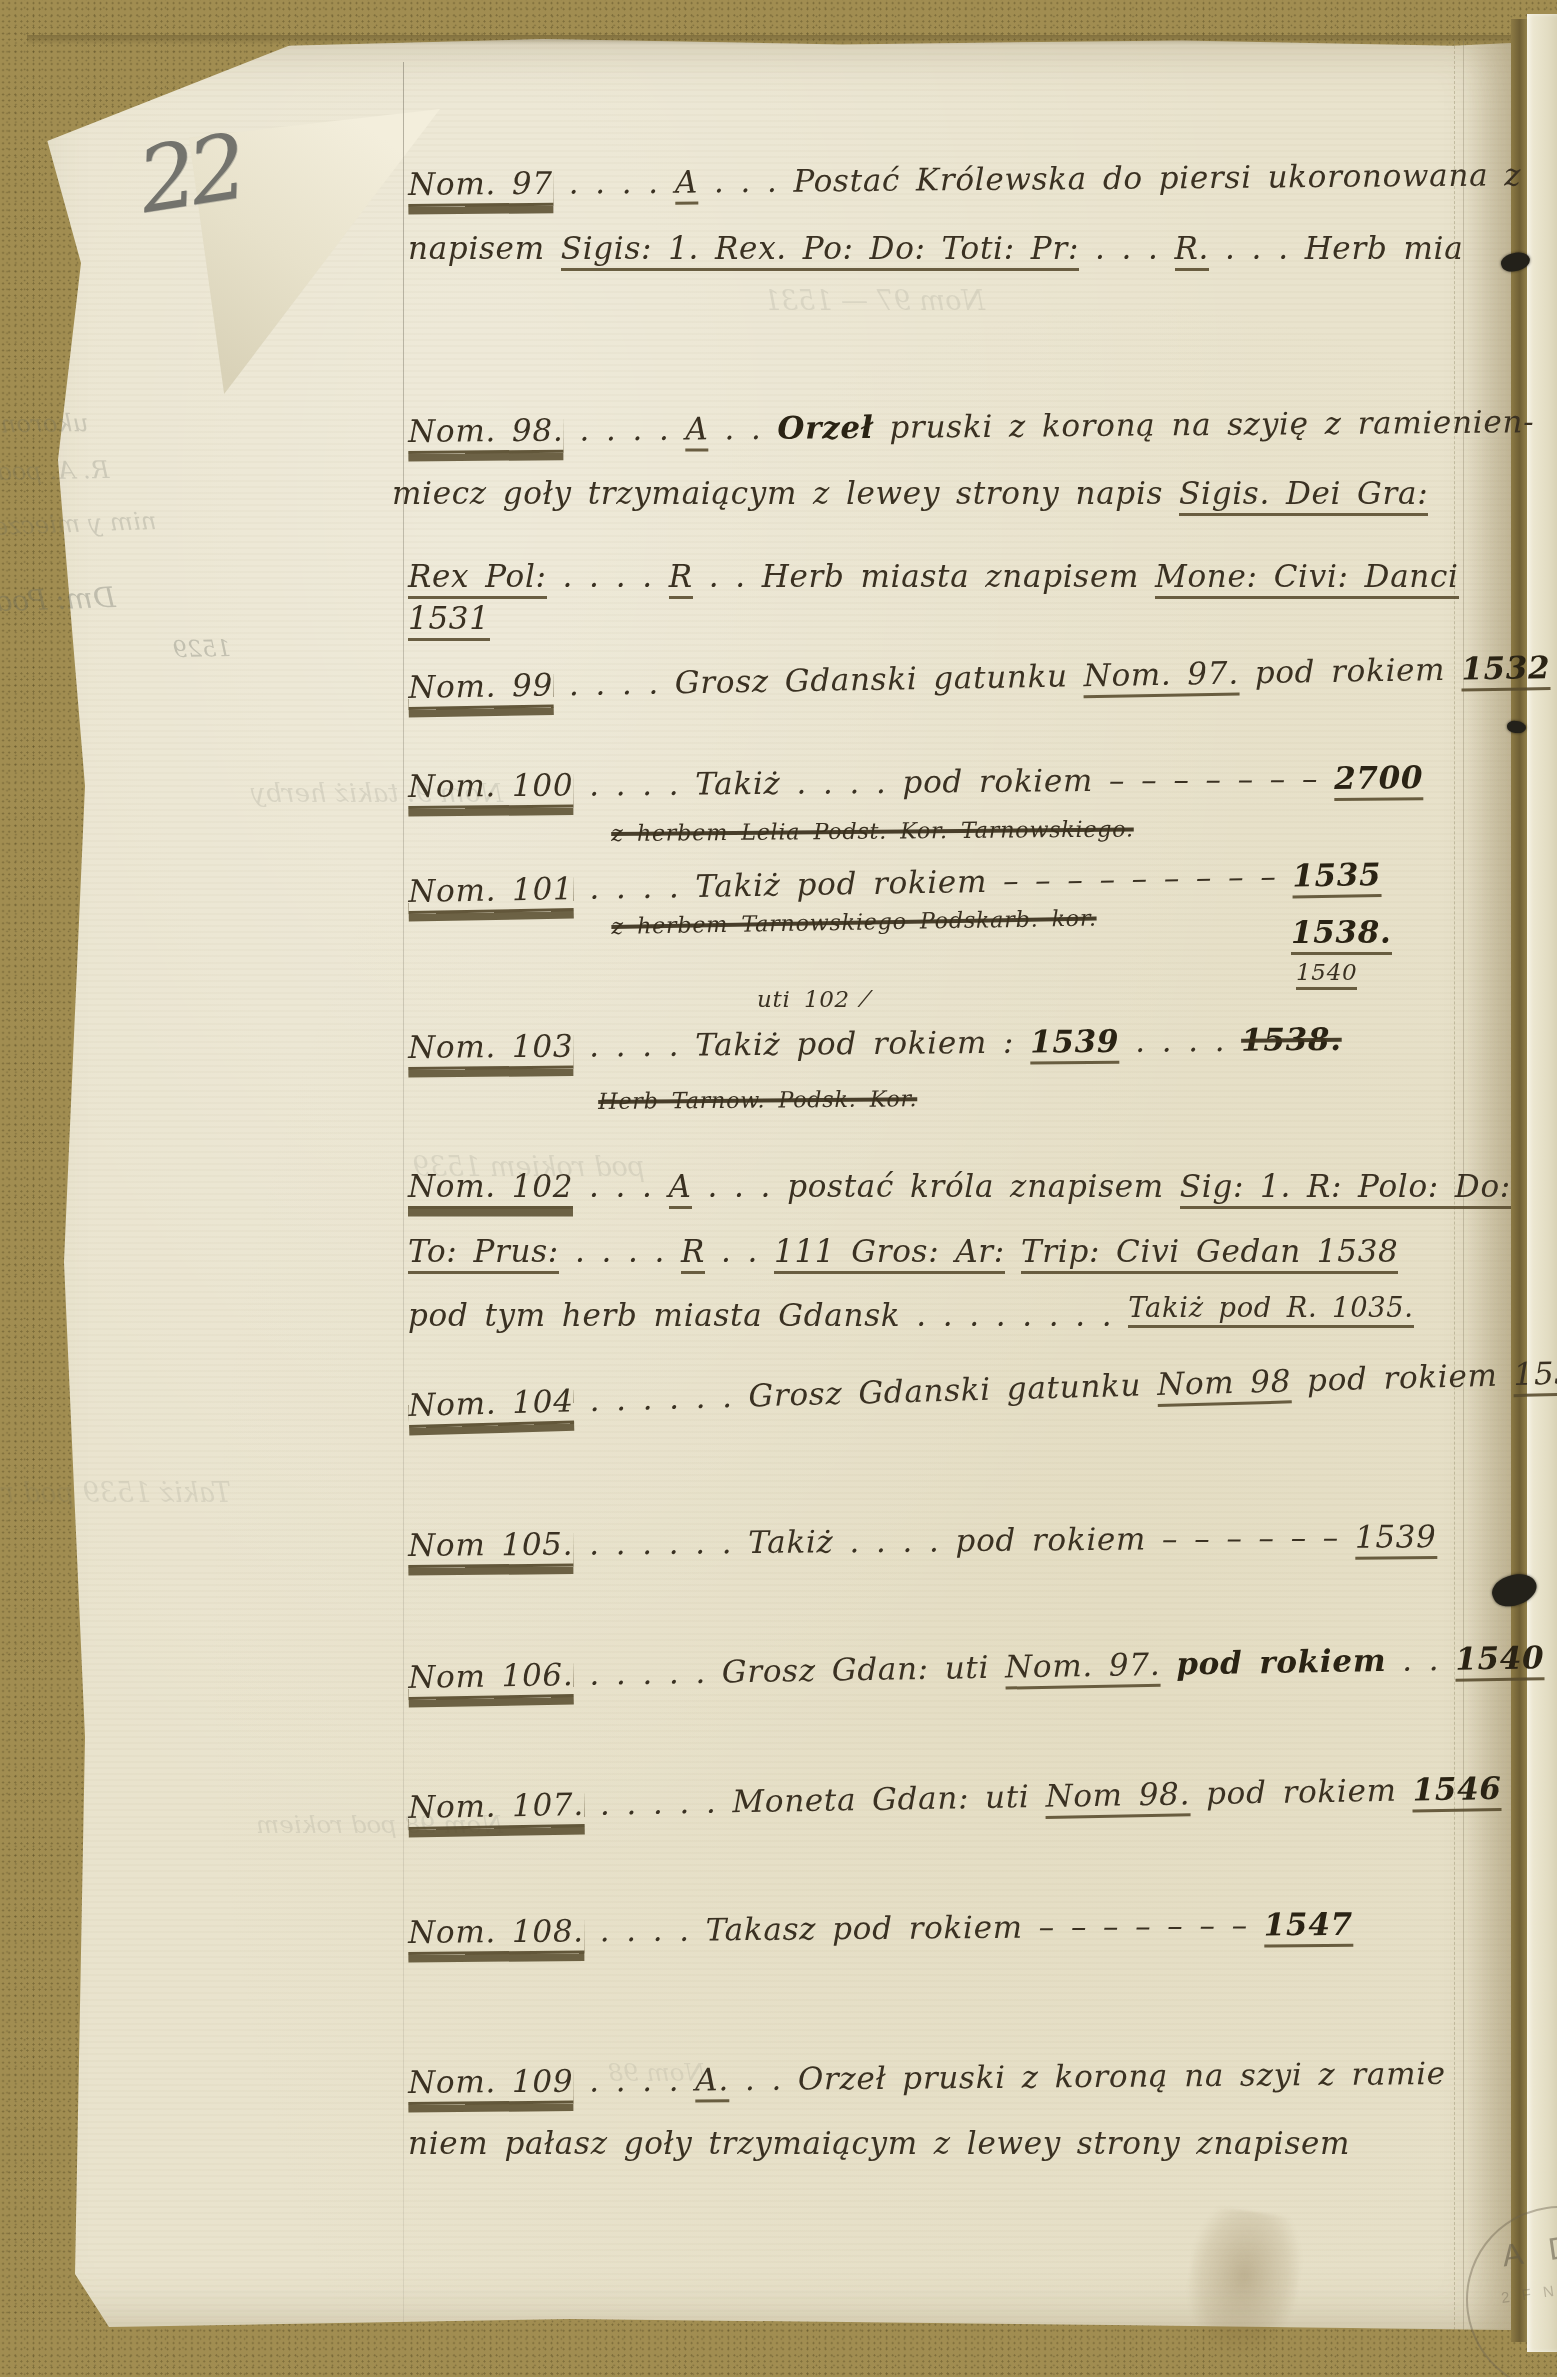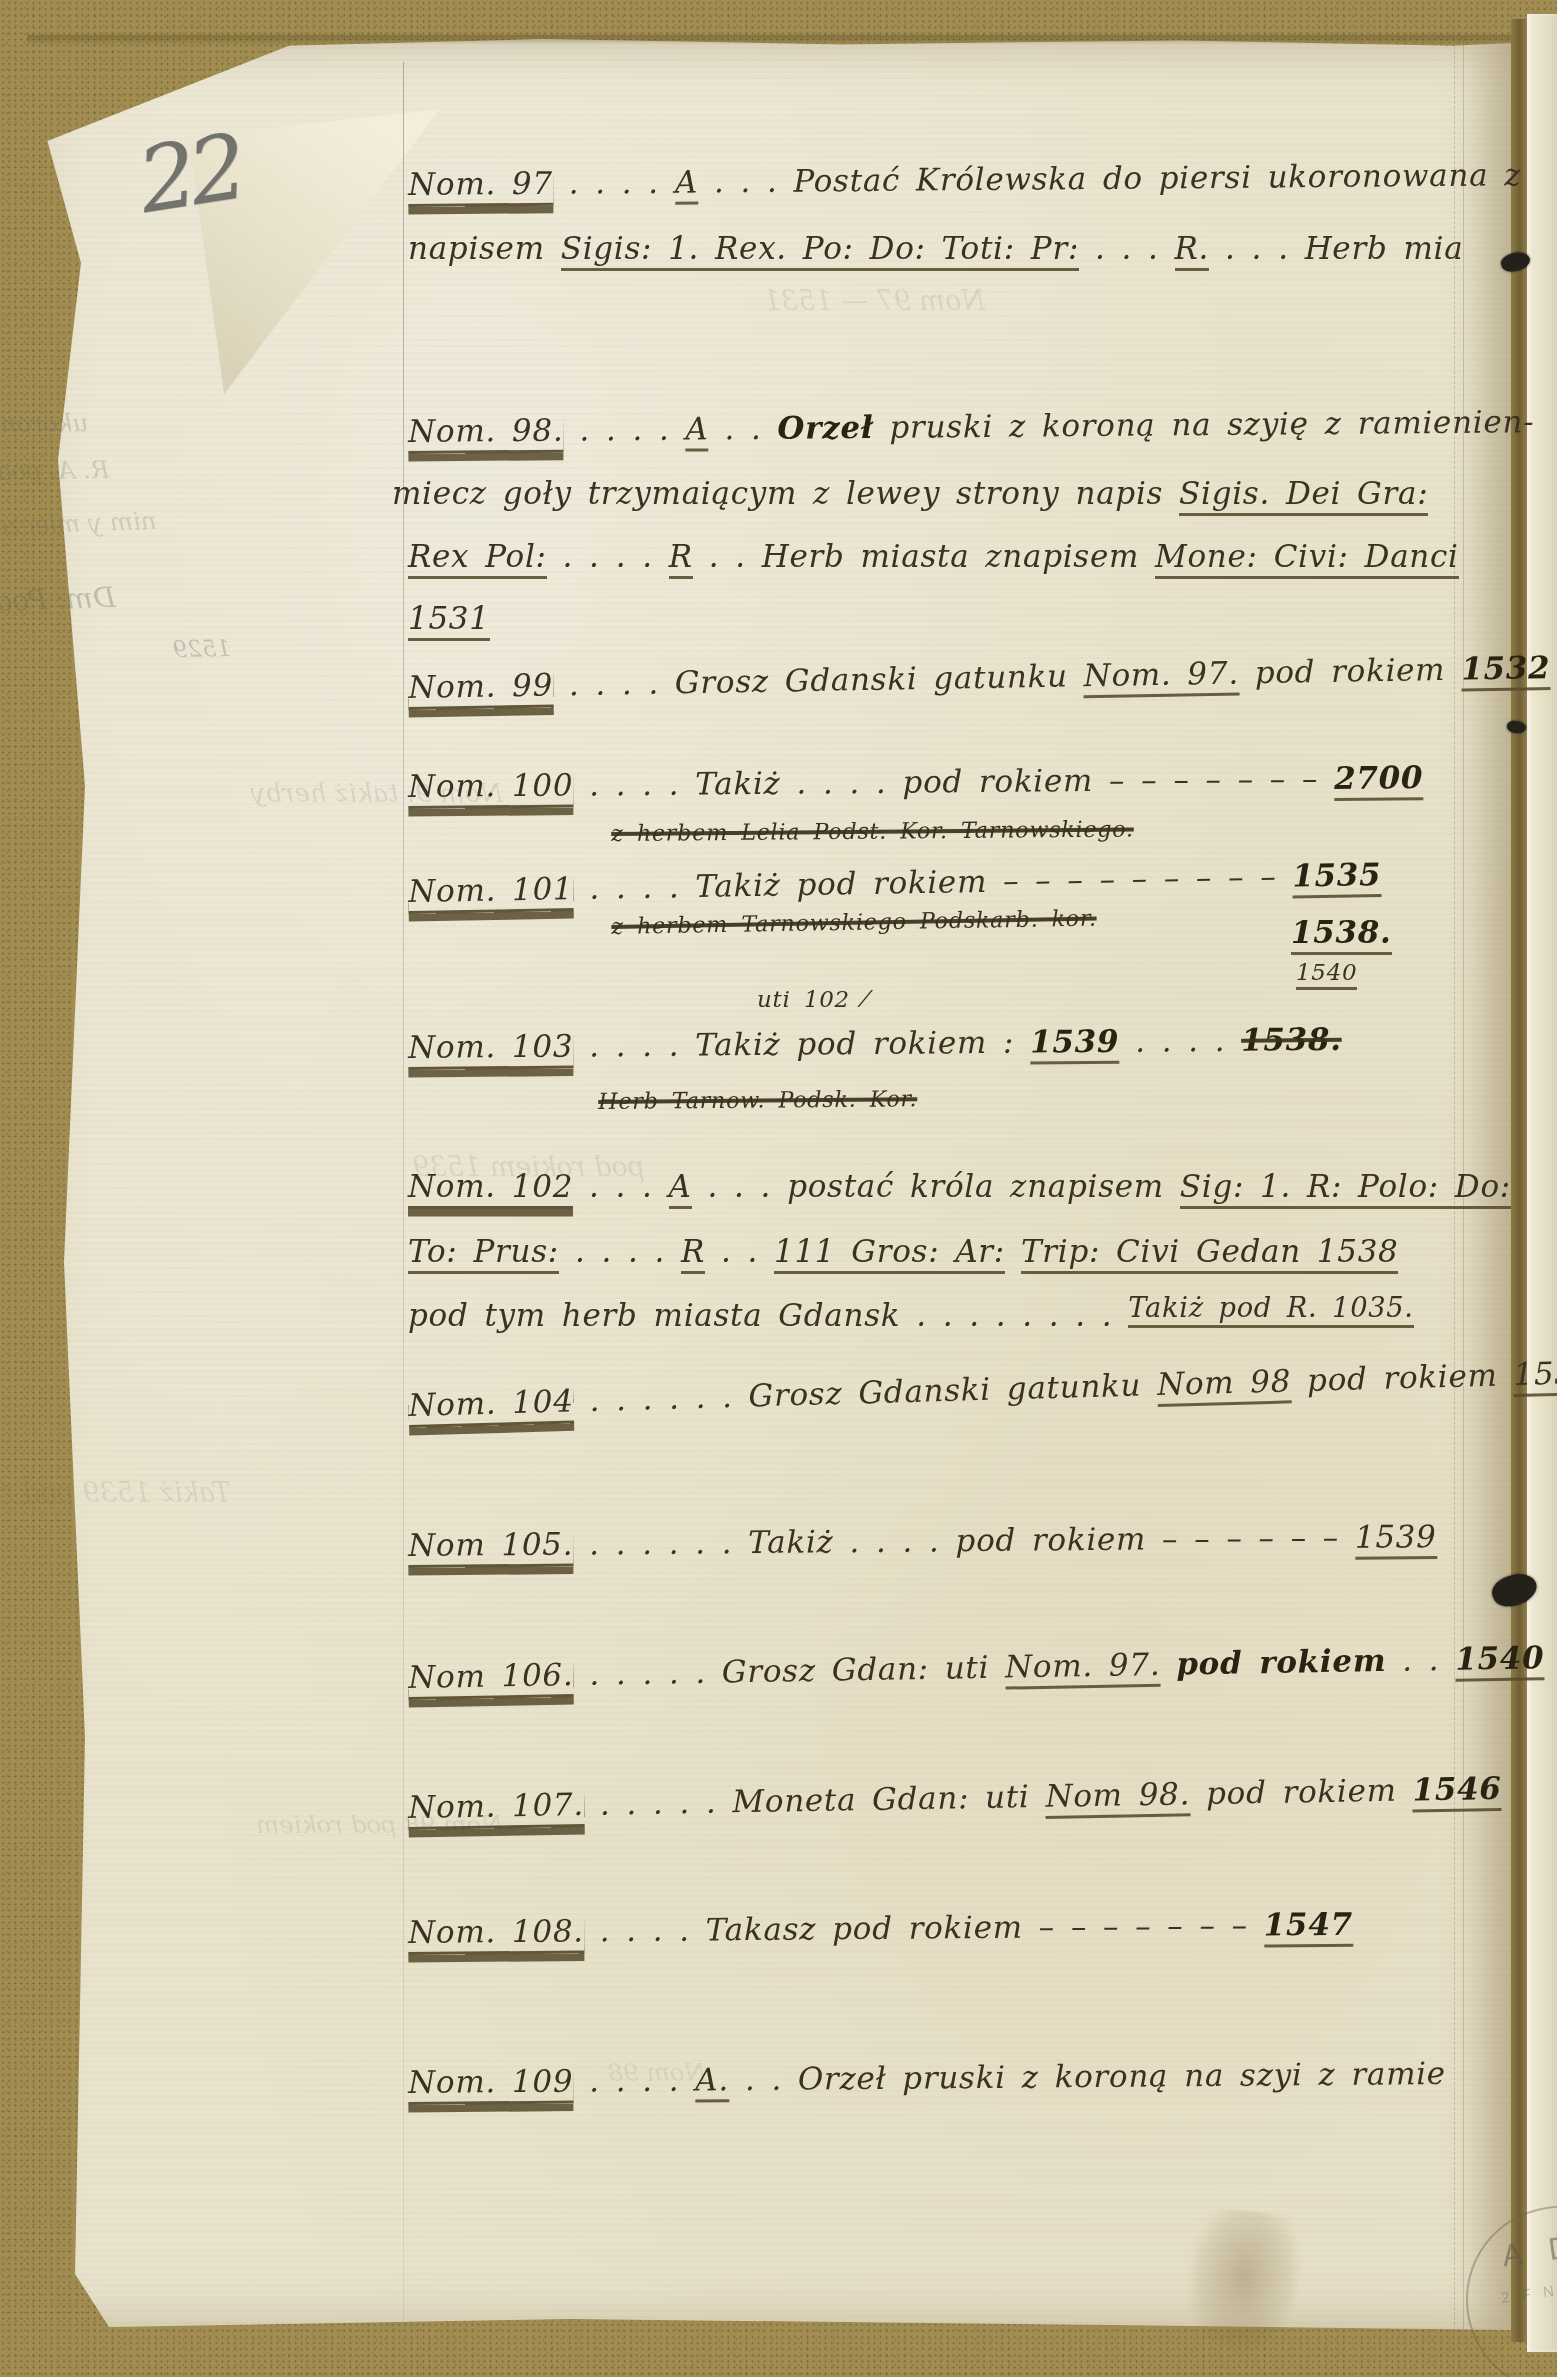--- a/index.html
+++ b/index.html
@@ -129,41 +129,42 @@
       <div class="ghost" style="left: 645px; top: 1151px; font-size: 27px; opacity: 0.12; transform: scaleX(-1) rotate(0deg);">pod rokiem 1539</div>
       <div class="ghost" style="left: 231px; top: 1477px; font-size: 27px; opacity: 0.12; transform: scaleX(-1) rotate(0deg);">Takiż 1539 pod rokiem</div>
       <div class="ghost" style="left: 503px; top: 1810px; font-size: 24.5px; opacity: 0.12; transform: scaleX(-1) rotate(0deg);">Nom 98 pod rokiem</div>
       <div class="ghost" style="left: 706px; top: 2058px; font-size: 24.5px; opacity: 0.11; transform: scaleX(-1) rotate(0deg);">Nom 98</div>
     </div>
   <div id="text-layer">
       <div class="hand" style="left: 408px; top: 166px; font-size: 31px; transform: rotate(-0.5deg);"><span class="u2">Nom. 97</span><span> . . . . </span><span class="u">A</span><span> . . . </span><span>Postać Królewska do piersi ukoronowana z</span></div>
       <div class="hand" style="left: 408px; top: 230px; font-size: 31px; transform: rotate(0deg);"><span>napisem </span><span class="u">Sigis: 1. Rex. Po: Do: Toti: Pr:</span><span> . . . </span><span class="u">R.</span><span> . . . </span><span>Herb mia</span></div>
       <div class="hand" style="left: 408px; top: 413px; font-size: 31px; transform: rotate(-0.5deg);"><span class="u2">Nom. 98.</span><span> . . . . </span><span class="u">A</span><span> . . </span><span class="b">Orzeł</span><span> pruski z koroną na szyię z ramienien-</span></div>
       <div class="hand" style="left: 392px; top: 475px; font-size: 31px; transform: rotate(0deg);"><span>miecz goły trzymaiącym z lewey strony napis </span><span class="u">Sigis. Dei Gra:</span></div>
-      <div class="hand" style="left: 408px; top: 538px; font-size: 31px; transform: rotate(0deg);"><span class="u">Rex Pol:</span><span> . . . . </span><span class="u">R</span><span> . . </span><span>Herb miasta znapisem </span><span class="u">Mone: Civi: Danci</span></div>
+      <div class="hand" style="left: 408px; top: 558px; font-size: 31px; transform: rotate(0deg);"><span class="u">Rex Pol:</span><span> . . . . </span><span class="u">R</span><span> . . </span><span>Herb miasta znapisem </span><span class="u">Mone: Civi: Danci</span></div>
       <div class="hand" style="left: 408px; top: 600px; font-size: 31px; transform: rotate(0deg);"><span class="u">1531</span></div>
       <div class="hand" style="left: 408px; top: 669px; font-size: 31px; transform: rotate(-1deg);"><span class="u2">Nom. 99</span><span> . . . . </span><span>Grosz Gdanski gatunku </span><span class="u">Nom. 97.</span><span> pod rokiem </span><span class="u b">1532</span></div>
       <div class="hand" style="left: 408px; top: 768px; font-size: 31px; transform: rotate(-0.5deg);"><span class="u2">Nom. 100</span><span> . . . . </span><span>Takiż</span><span> . . . . </span><span>pod rokiem</span><span> – – – – – – – </span><span class="u b">2700</span></div>
       <div class="hand" style="left: 611px; top: 812px; font-size: 31px; transform: rotate(-0.5deg);"><span class="s sm">z herbem Lelia Podst. Kor. Tarnowskiego.</span></div>
       <div class="hand" style="left: 408px; top: 873px; font-size: 31px; transform: rotate(-1deg);"><span class="u2">Nom. 101</span><span> . . . . </span><span>Takiż pod rokiem</span><span> – – – – – – – – – </span><span class="u b">1535</span></div>
       <div class="hand" style="left: 611px; top: 905px; font-size: 31px; transform: rotate(-1deg);"><span class="s sm">z herbem Tarnowskiego Podskarb. kor.</span></div>
       <div class="hand" style="left: 1291px; top: 914px; font-size: 31px; transform: rotate(0deg);"><span class="u b">1538.</span></div>
       <div class="hand" style="left: 1296px; top: 959px; font-size: 23px; transform: rotate(0deg);"><span class="u">1540</span></div>
       <div class="hand" style="left: 757px; top: 986px; font-size: 23px; transform: rotate(0deg);"><span>uti 102 ⁄</span></div>
       <div class="hand" style="left: 408px; top: 1029px; font-size: 31px; transform: rotate(-0.5deg);"><span class="u2">Nom. 103</span><span> . . . . </span><span>Takiż pod rokiem</span><span> : </span><span class="u b">1539</span><span> . . . . </span><span class="s b">1538.</span></div>
       <div class="hand" style="left: 598px; top: 1080px; font-size: 31px; transform: rotate(-0.5deg);"><span class="s sm">Herb Tarnow. Podsk. Kor.</span></div>
       <div class="hand" style="left: 408px; top: 1168px; font-size: 31px; transform: rotate(0deg); font-style: italic;"><span class="u2">Nom. 102</span><span> . . . </span><span class="u">A</span><span> . . . </span><span>postać króla znapisem </span><span class="u">Sig: 1. R: Polo: Do:</span></div>
       <div class="hand" style="left: 408px; top: 1233px; font-size: 31px; transform: rotate(0deg);"><span class="u">To: Prus:</span><span> . . . . </span><span class="u">R</span><span> . . </span><span class="u">111 Gros: Ar:</span><span> </span><span class="u">Trip: Civi Gedan 1538</span></div>
       <div class="hand" style="left: 408px; top: 1297px; font-size: 31px; transform: rotate(0deg);"><span>pod tym herb miasta Gdansk </span><span>. . . . . . . . </span><span class="u up">Takiż pod R. 1035.</span></div>
       <div class="hand" style="left: 408px; top: 1387px; font-size: 31px; transform: rotate(-1.6deg);"><span class="u2">Nom. 104</span><span> . . . . . . </span><span>Grosz Gdanski gatunku </span><span class="u">Nom 98</span><span> pod rokiem </span><span class="u">1538</span></div>
       <div class="hand" style="left: 408px; top: 1527px; font-size: 31px; transform: rotate(-0.5deg);"><span class="u2">Nom 105.</span><span> . . . . . . </span><span>Takiż</span><span> . . . . </span><span>pod rokiem</span><span> – – – – – – </span><span class="u">1539</span></div>
       <div class="hand" style="left: 408px; top: 1659px; font-size: 31px; transform: rotate(-1deg);"><span class="u2">Nom 106.</span><span> . . . . . </span><span>Grosz Gdan: uti </span><span class="u">Nom. 97.</span><span> </span><span class="b">pod rokiem</span><span> . . </span><span class="u b">1540</span></div>
       <div class="hand" style="left: 408px; top: 1789px; font-size: 31px; transform: rotate(-1deg);"><span class="u2">Nom. 107.</span><span> . . . . . </span><span>Moneta Gdan: uti </span><span class="u">Nom 98.</span><span> pod rokiem </span><span class="u b">1546</span></div>
       <div class="hand" style="left: 408px; top: 1914px; font-size: 31px; transform: rotate(-0.5deg);"><span class="u2">Nom. 108.</span><span> . . . . </span><span>Takasz pod rokiem</span><span> – – – – – – – </span><span class="u b">1547</span></div>
       <div class="hand" style="left: 408px; top: 2064px; font-size: 31px; transform: rotate(-0.5deg);"><span class="u2">Nom. 109</span><span> . . . . </span><span class="u">A.</span><span> . . </span><span>Orzeł pruski z koroną na szyi z ramie</span></div>
+      <div class="hand" style="left: 408px; top: 2125px; font-size: 31px; transform: rotate(0deg);"><span>niem pałasz goły trzymaiącym z lewey strony znapisem</span></div>
     </div>
   <div id="binding-layer">
       <div class="knot" style="left: 1501px; top: 253px; width: 28.5px; height: 17.7px; transform: rotate(-15deg);"></div>
       <div class="knot" style="left: 1507px; top: 721px; width: 19px; height: 12.2px; transform: rotate(5deg);"></div>
       <div class="knot" style="left: 1492px; top: 1575px; width: 45px; height: 30px; transform: rotate(-20deg);"></div>
     </div>
 
   <div id="smudge"></div>
 
   <div id="stamp">

